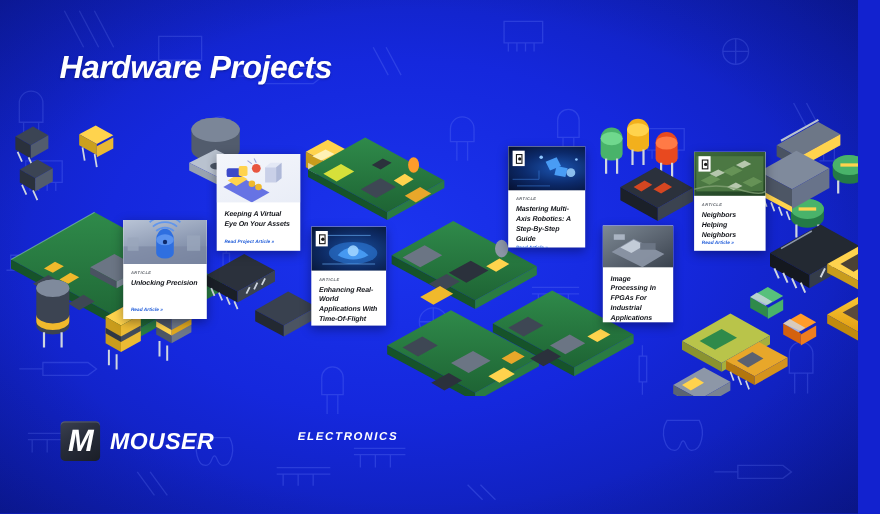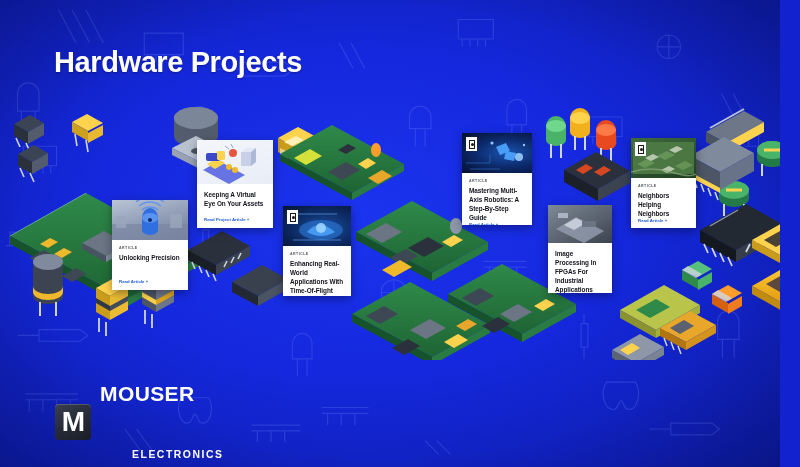--- a/index.html
+++ b/index.html
@@ -11,20 +11,21 @@
   }
 
   
   #stage {
     position: absolute; inset: 0;
     width: 780px; height: 467px;
     background:
       radial-gradient(ellipse 620px 380px at 46% 46%, #1b34ef 0%, #1528dd 42%, #0f1fb4 78%, #0b1895 100%),
       #1022c9;
     overflow: hidden;
+    font-style: italic;
   }
   .bg-lines {
     position: absolute; inset: 0;
     opacity: .34;
     pointer-events: none;
   }
   .vignette {
     position: absolute; inset: 0;
     background: radial-gradient(ellipse 700px 430px at 50% 50%, rgba(0,0,0,0) 52%, rgba(4,10,80,.55) 100%);
     pointer-events: none;
@@ -113,21 +114,21 @@
     border-radius: 4px;
     background: linear-gradient(150deg,#3a4050 0%, #262b38 50%, #1a1e27 100%);
     display: flex; align-items: center; justify-content: center;
     box-shadow: inset 0 1px 0 rgba(255,255,255,.18);
   }
   .logo-mark span {
     font-size: 28px; font-weight: bold; color: #fff;
     line-height: 1; letter-spacing: -1px;
     font-family: "Liberation Sans", sans-serif;
   }
-  .logo-text { display: flex; flex-direction: column; line-height: 1; gap: 44px; }
+  .logo-text { display: flex; flex-direction: row; line-height: 1; gap: 44px; }
   .logo-main {
     font-size: 21px; font-weight: bold; color: #fff; letter-spacing: .4px;
   }
   .logo-sub {
     font-size: 10.4px; font-weight: bold; color: #fff;
     letter-spacing: 1.55px; margin-top: 2px; margin-left: 32px;
   }
 </style>
 </head>
 <body>

